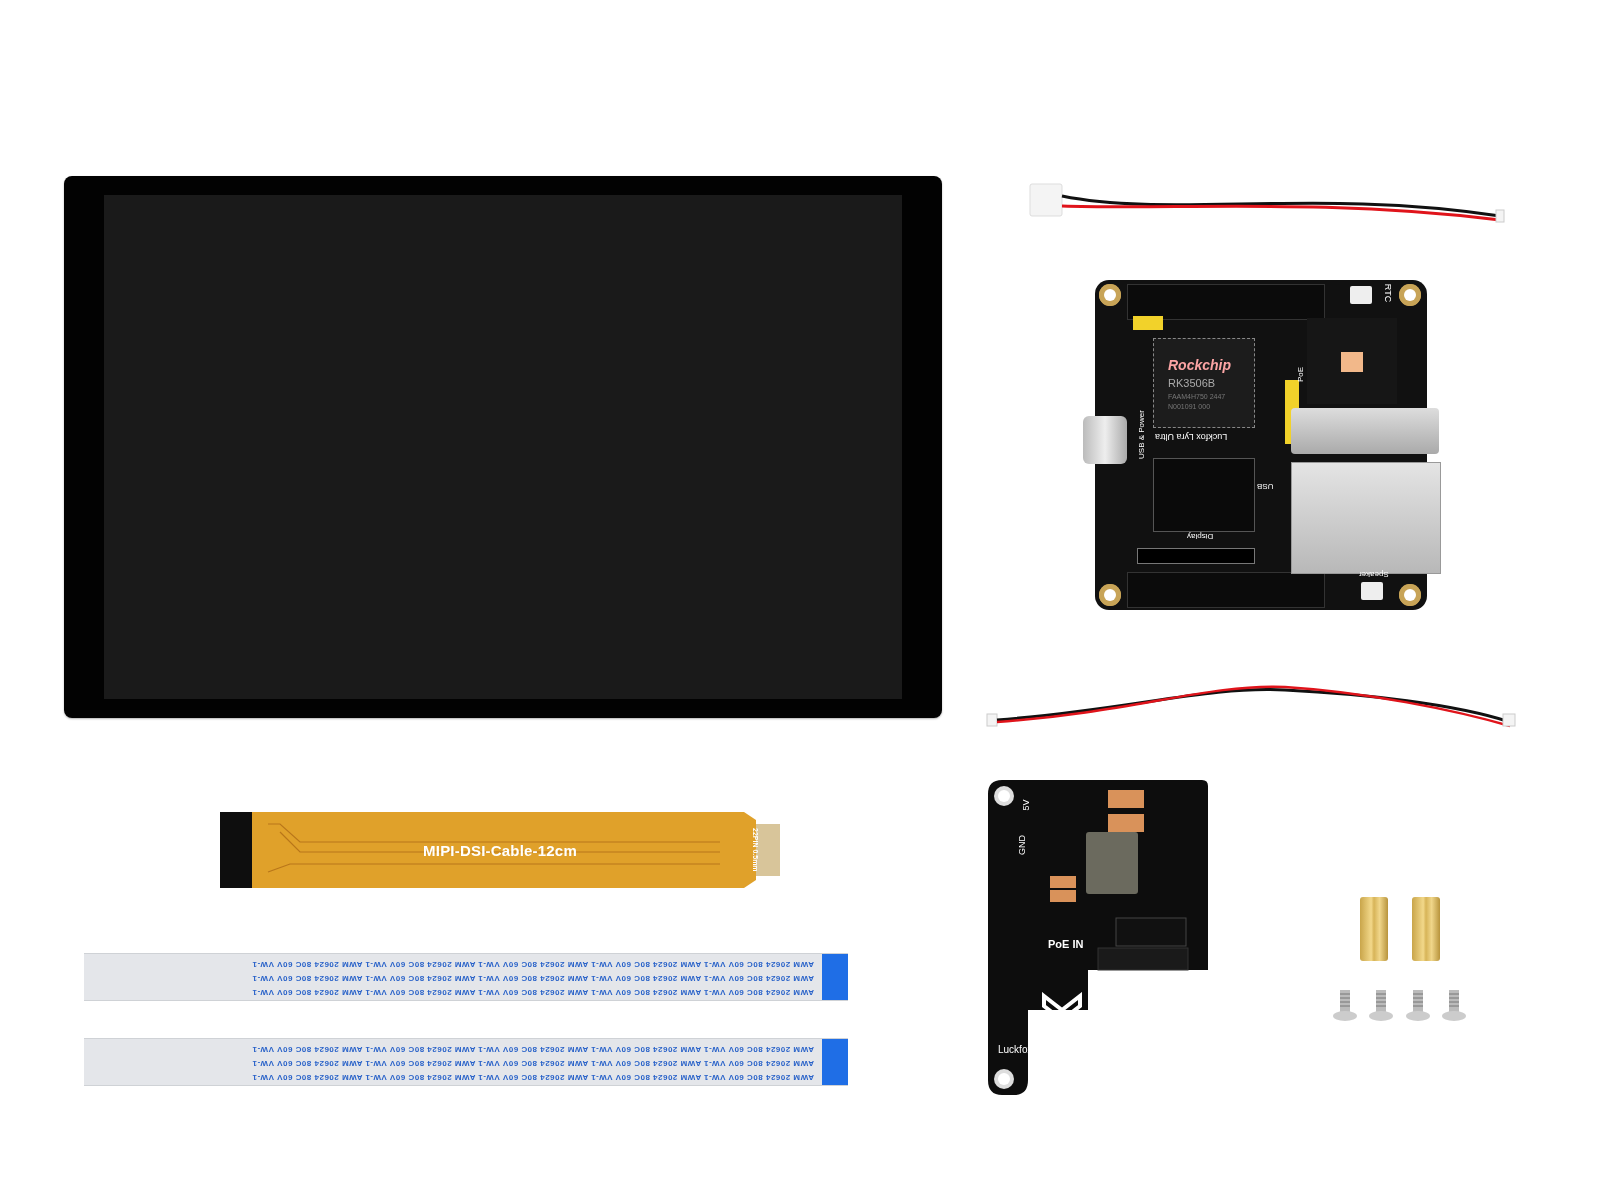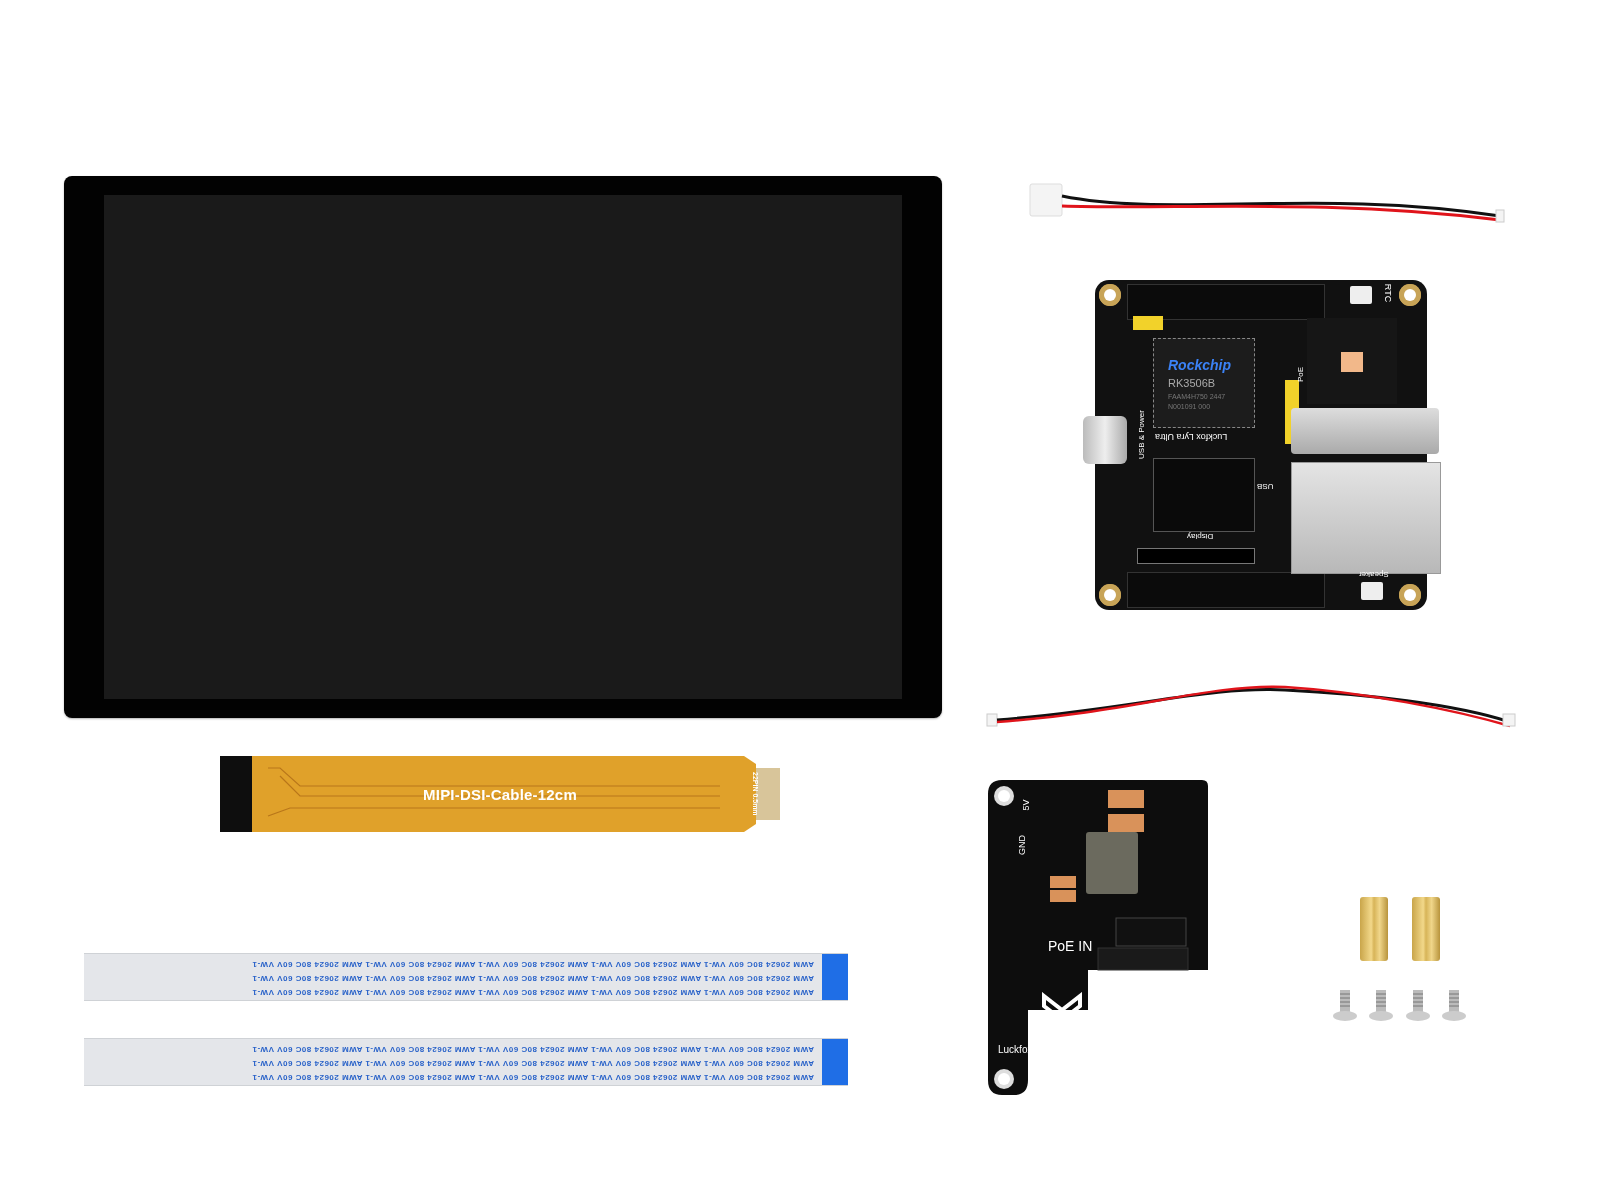--- a/index.html
+++ b/index.html
@@ -2,21 +2,21 @@
 <html><head>
 <meta charset="utf-8">
 <style>
   html,body{margin:0;padding:0;background:#fff;}
   body{width:1600px;height:1199px;position:relative;overflow:hidden;font-family:"Liberation Sans",sans-serif;}
   .abs{position:absolute;}
   
   #lcd{left:64px;top:176px;width:878px;height:542px;background:#020202;border-radius:8px;box-shadow:0 1px 2px rgba(0,0,0,.3);}
   #lcd .screen{left:40px;top:19px;width:798px;height:504px;background:#1a1a1a;}
   
-  #fpc{left:220px;top:756px;width:552px;height:76px;padding-left:9px;}
+  #fpc{left:220px;top:812px;width:552px;height:76px;padding-left:9px;}
   #fpc .label{left:0;top:0;width:560px;height:76px;display:flex;align-items:center;justify-content:center;color:#fff;font-weight:bold;font-size:15px;letter-spacing:.2px;}
   #fpc .pinlbl{left:527px;top:0;height:76px;width:16px;writing-mode:vertical-rl;color:#fff;font-size:7px;font-weight:bold;display:flex;align-items:center;justify-content:center;}
   
   .ffc{left:84px;width:764px;height:46px;background:#e4e6ea;border-top:1px solid #cfd2d6;border-bottom:1px solid #cfd2d6;}
   .ffc .blue{right:0;top:0;width:26px;height:100%;background:#1f6ee6;}
   .ffc .row{left:0;width:730px;height:11px;font-size:8px;color:#2a63c9;font-weight:bold;white-space:nowrap;overflow:hidden;transform:rotate(180deg);letter-spacing:.5px;}
   
   #board{left:1095px;top:280px;width:332px;height:330px;background:#111;border-radius:14px;}
   .hole{width:22px;height:22px;border-radius:50%;background:#c8a457;box-shadow:inset 0 0 0 6px #c8a457;}
   .hole::after{content:"";position:absolute;left:5px;top:5px;width:12px;height:12px;border-radius:50%;background:#fff;}
@@ -46,21 +46,21 @@
   <div class="abs hole" style="left:4px;top:4px"></div>
   <div class="abs hole" style="left:304px;top:4px"></div>
   <div class="abs hole" style="left:4px;top:304px"></div>
   <div class="abs hole" style="left:304px;top:304px"></div>
   <div class="abs hdr" style="left:32px;top:4px;width:196px;height:34px"></div>
   <div class="abs hdr" style="left:32px;top:292px;width:196px;height:34px"></div>
   <div class="abs" style="left:255px;top:6px;width:22px;height:18px;background:#eee;border-radius:2px"></div>
   <span class="silk" style="left:284px;top:8px;transform:rotate(90deg)">RTC</span>
   <div class="abs" style="left:38px;top:36px;width:30px;height:14px;background:#f2d22a"></div>
   <div class="abs" style="left:58px;top:58px;width:100px;height:88px;background:#1c1c1c;border:1px dashed #888">
-    <div class="silk" style="left:14px;top:18px;font-style:italic;font-weight:bold;font-size:14px;color:#3b82f6">Rockchip</div>
+    <div class="silk" style="left:14px;top:18px;font-style:italic;font-weight:bold;font-size:14px;color:#fca5a5">Rockchip</div>
     <div class="silk" style="left:14px;top:38px;font-size:11px;color:#aaa">RK3506B</div>
     <div class="silk" style="left:14px;top:54px;font-size:7px;color:#777">FAAM4H750 2447</div>
     <div class="silk" style="left:14px;top:64px;font-size:7px;color:#777">N001091 000</div>
   </div>
   <span class="silk" style="left:60px;top:152px;transform:rotate(180deg)">Luckfox Lyra Ultra</span>
   <div class="abs" style="left:58px;top:178px;width:100px;height:72px;background:#0a0a0a;border:1px solid #555"></div>
   <div class="abs" style="left:-12px;top:136px;width:44px;height:48px;background:linear-gradient(90deg,#bbb,#eee,#aaa);border-radius:6px"></div>
   <span class="silk" style="left:22px;top:150px;transform:rotate(-90deg);font-size:8px">USB &amp; Power</span>
   <div class="abs" style="left:190px;top:100px;width:14px;height:64px;background:#f2d22a"></div>
   <span class="silk" style="left:198px;top:90px;transform:rotate(-90deg);font-size:8px">PoE</span>
@@ -117,21 +117,21 @@
     <rect x="98" y="52" width="52" height="62" rx="3" fill="#6b6a5e"></rect>
     <rect x="120" y="10" width="36" height="18" fill="#d9925a"></rect>
     <rect x="120" y="34" width="36" height="18" fill="#d9925a"></rect>
     <rect x="62" y="96" width="26" height="12" fill="#d9925a"></rect>
     <rect x="62" y="110" width="26" height="12" fill="#d9925a"></rect>
     <rect x="110" y="168" width="90" height="22" fill="#1a1a1a" stroke="#333"></rect>
     <rect x="128" y="138" width="70" height="28" fill="#111" stroke="#444"></rect>
   </svg>
   <span class="silk" style="left:32px;top:20px;transform:rotate(-90deg);font-size:9px">5V</span>
   <span class="silk" style="left:24px;top:60px;transform:rotate(-90deg);font-size:9px">GND</span>
-  <span class="silk" style="left:60px;top:158px;font-size:14px;font-weight:normal">PoE IN</span>
+  <span class="silk" style="left:60px;top:158px;font-size:11px;font-weight:bold">PoE IN</span>
   <svg class="abs" style="left:52px;top:212px" width="44" height="40">
     <path d="M4 4 L22 18 L40 4 L40 14 L22 28 L4 14 Z" fill="none" stroke="#fff" stroke-width="4"></path>
     <path d="M8 26 L22 36 L36 26" fill="none" stroke="#fff" stroke-width="4"></path>
   </svg>
   <span class="silk" style="left:100px;top:208px;font-size:9px">®</span>
   <span class="silk" style="left:10px;top:264px;font-size:10px;font-weight:normal">Luckfox PoE Module</span>
 </div>
 
 <div class="abs standoff" style="left:1360px;top:897px"></div>
 <div class="abs standoff" style="left:1412px;top:897px"></div>

